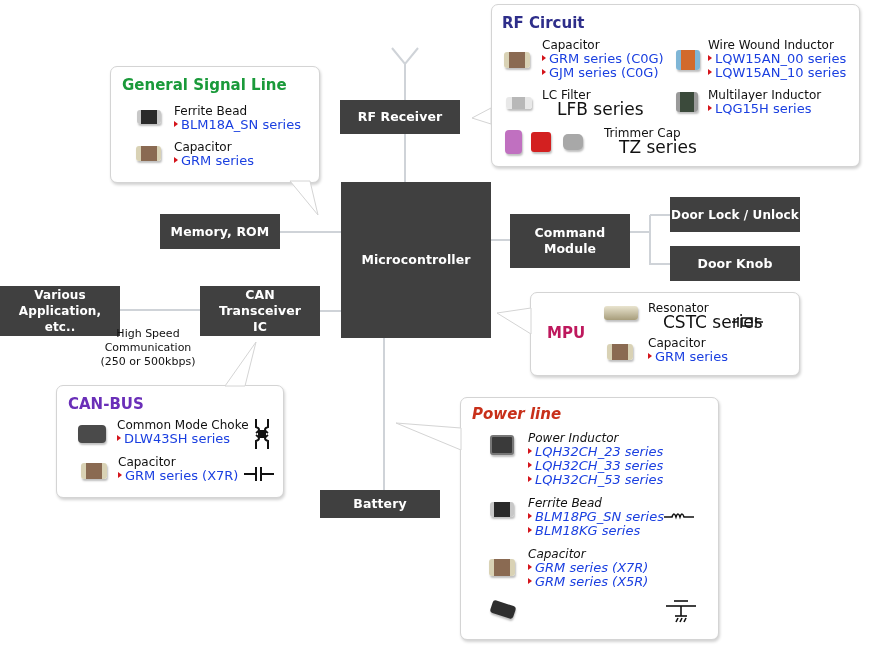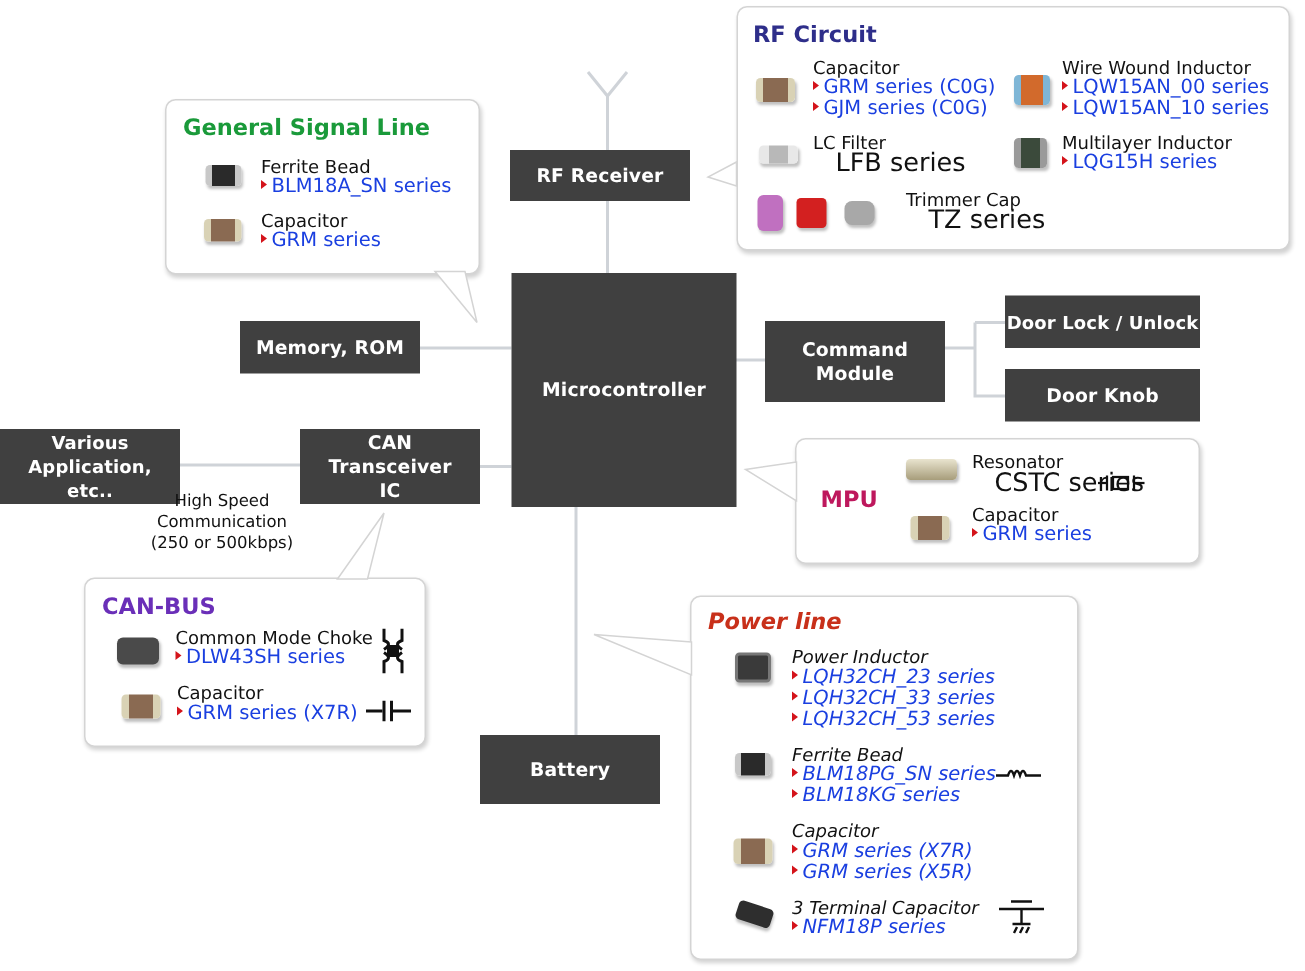--- a/index.html
+++ b/index.html
@@ -41,21 +41,21 @@
 </svg>
 
 <div class="blk" style="left:340px;top:100px;width:120px;height:34px;">RF Receiver</div>
 <div class="blk" style="left:341px;top:182px;width:150px;height:156px;">Microcontroller</div>
 <div class="blk" style="left:160px;top:214px;width:120px;height:35px;">Memory, ROM</div>
 <div class="blk" style="left:200px;top:286px;width:120px;height:50px;padding:0 12px;">CAN Transceiver IC</div>
 <div class="blk" style="left:0px;top:286px;width:120px;height:50px;padding:0 6px;font-size:12px;">Various Application, etc..</div>
 <div class="blk" style="left:510px;top:214px;width:120px;height:54px;padding:0 20px;">Command Module</div>
 <div class="blk" style="left:670px;top:197px;width:130px;height:35px;font-size:12px;">Door Lock / Unlock</div>
 <div class="blk" style="left:670px;top:246px;width:130px;height:35px;">Door Knob</div>
-<div class="blk" style="left:320px;top:490px;width:120px;height:46px;">Battery</div>
+<div class="blk" style="left:320px;top:490px;width:120px;height:28px;">Battery</div>
 
 <div class="note" style="left:88px;top:327px;width:120px;">
   <span style="display:block">High Speed</span>
   <span style="display:block">Communication</span>
   <span style="display:block">(250 or 500kbps)</span>
 </div>
 
 <svg class="wires" viewBox="0 0 870 647" style="z-index:3;">
   <g fill="#ffffff" stroke="#d4d4d4" stroke-width="1">
     <polygon points="290,181 318,215 310,181"></polygon>
@@ -189,24 +189,20 @@
         <path d="M0 6 H8 Q10 0 12 6 Q14 0 16 6 Q18 0 20 6 H30"></path>
       </g>
   </svg>
   <div class="chip cap" style="left:29px;top:162px;width:26px;height:17px;"></div>
   <div class="item" style="left:68px;top:150px;">
     <span class="lbl">Capacitor</span>
     <span class="link">GRM series (X7R)</span>
     <span class="link">GRM series (X5R)</span>
   </div>
   <div class="chip" style="left:31px;top:206px;width:24px;height:13px;background:#2e2e2e;transform:rotate(18deg);"></div>
-  <div class="item" style="left:68px;top:201px;">
-    <span class="lbl">3 Terminal Capacitor</span>
-    <span class="link">NFM18P series</span>
-  </div>
   <svg class="sym" style="left:206px;top:202px;" width="30" height="24" viewBox="0 0 30 24">
     <g stroke="#111" stroke-width="1.6" fill="none">
         <line x1="8" y1="2" x2="22" y2="2"></line>
         <line x1="0" y1="7" x2="30" y2="7"></line>
         <line x1="15" y1="7" x2="15" y2="17"></line>
         <line x1="9" y1="17" x2="21" y2="17"></line>
         <path d="M10 23 L12 19 M14 23 L16 19 M18 23 L20 19"></path>
       </g>
   </svg>
 </div>

